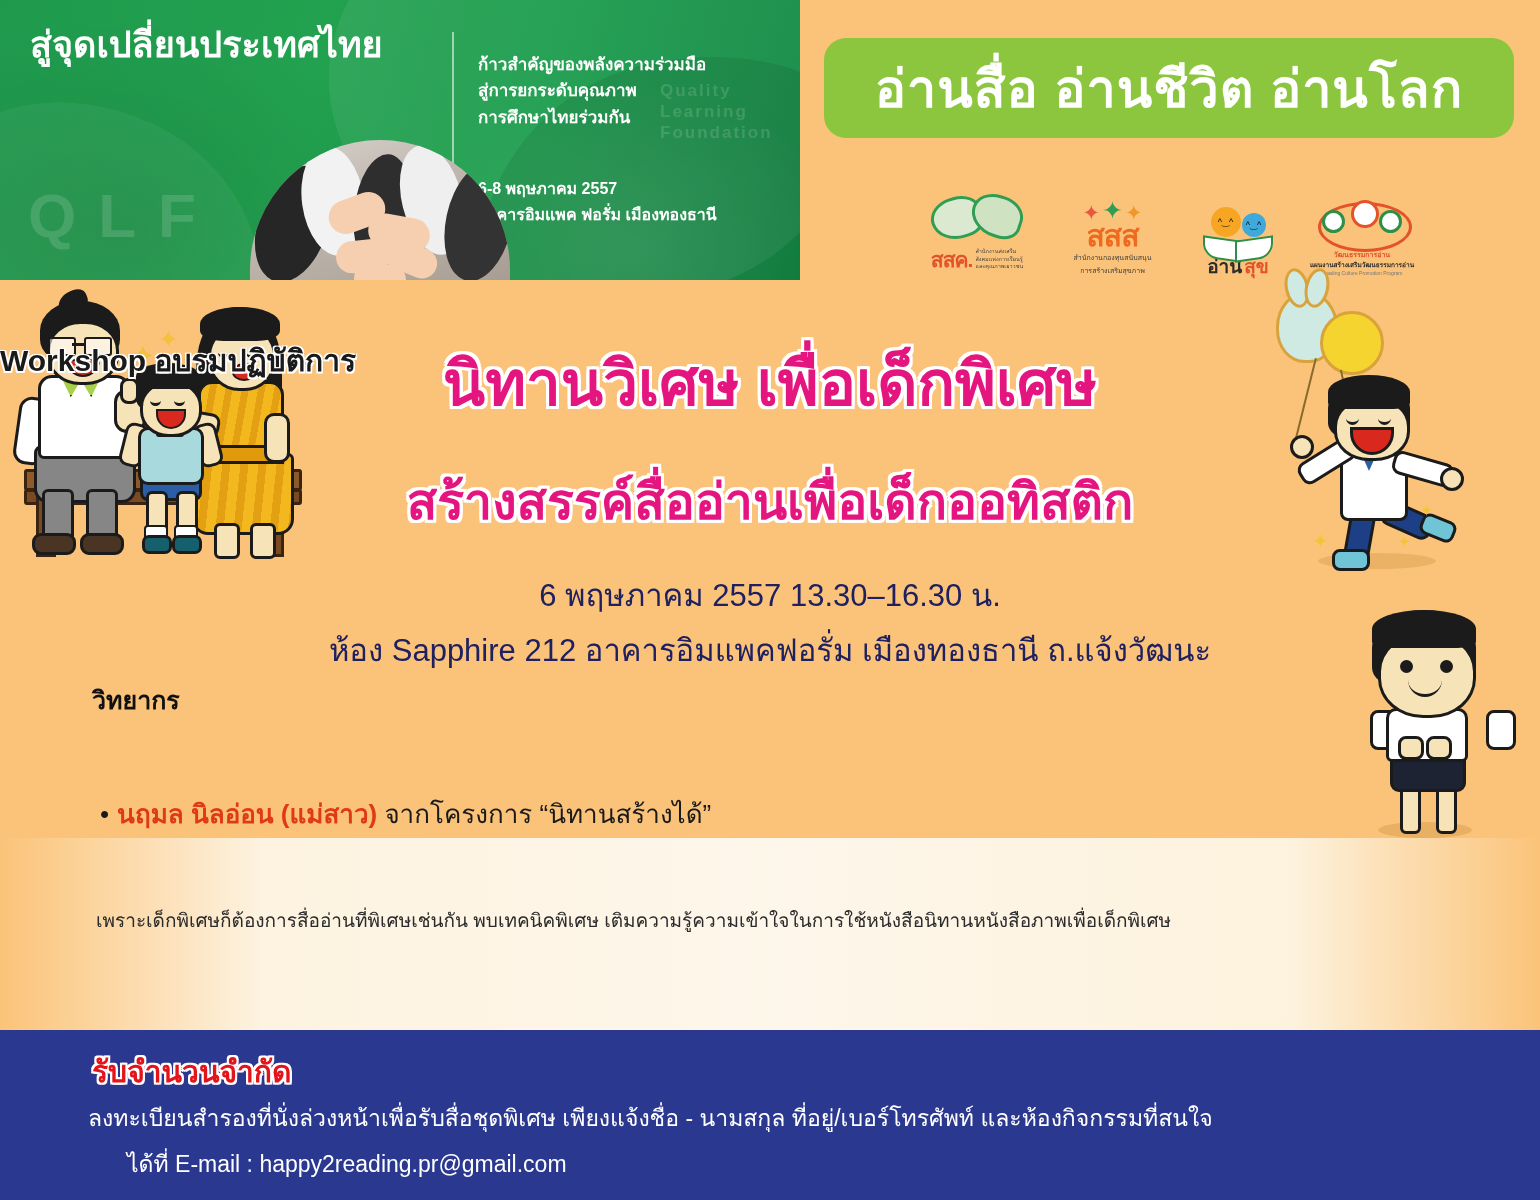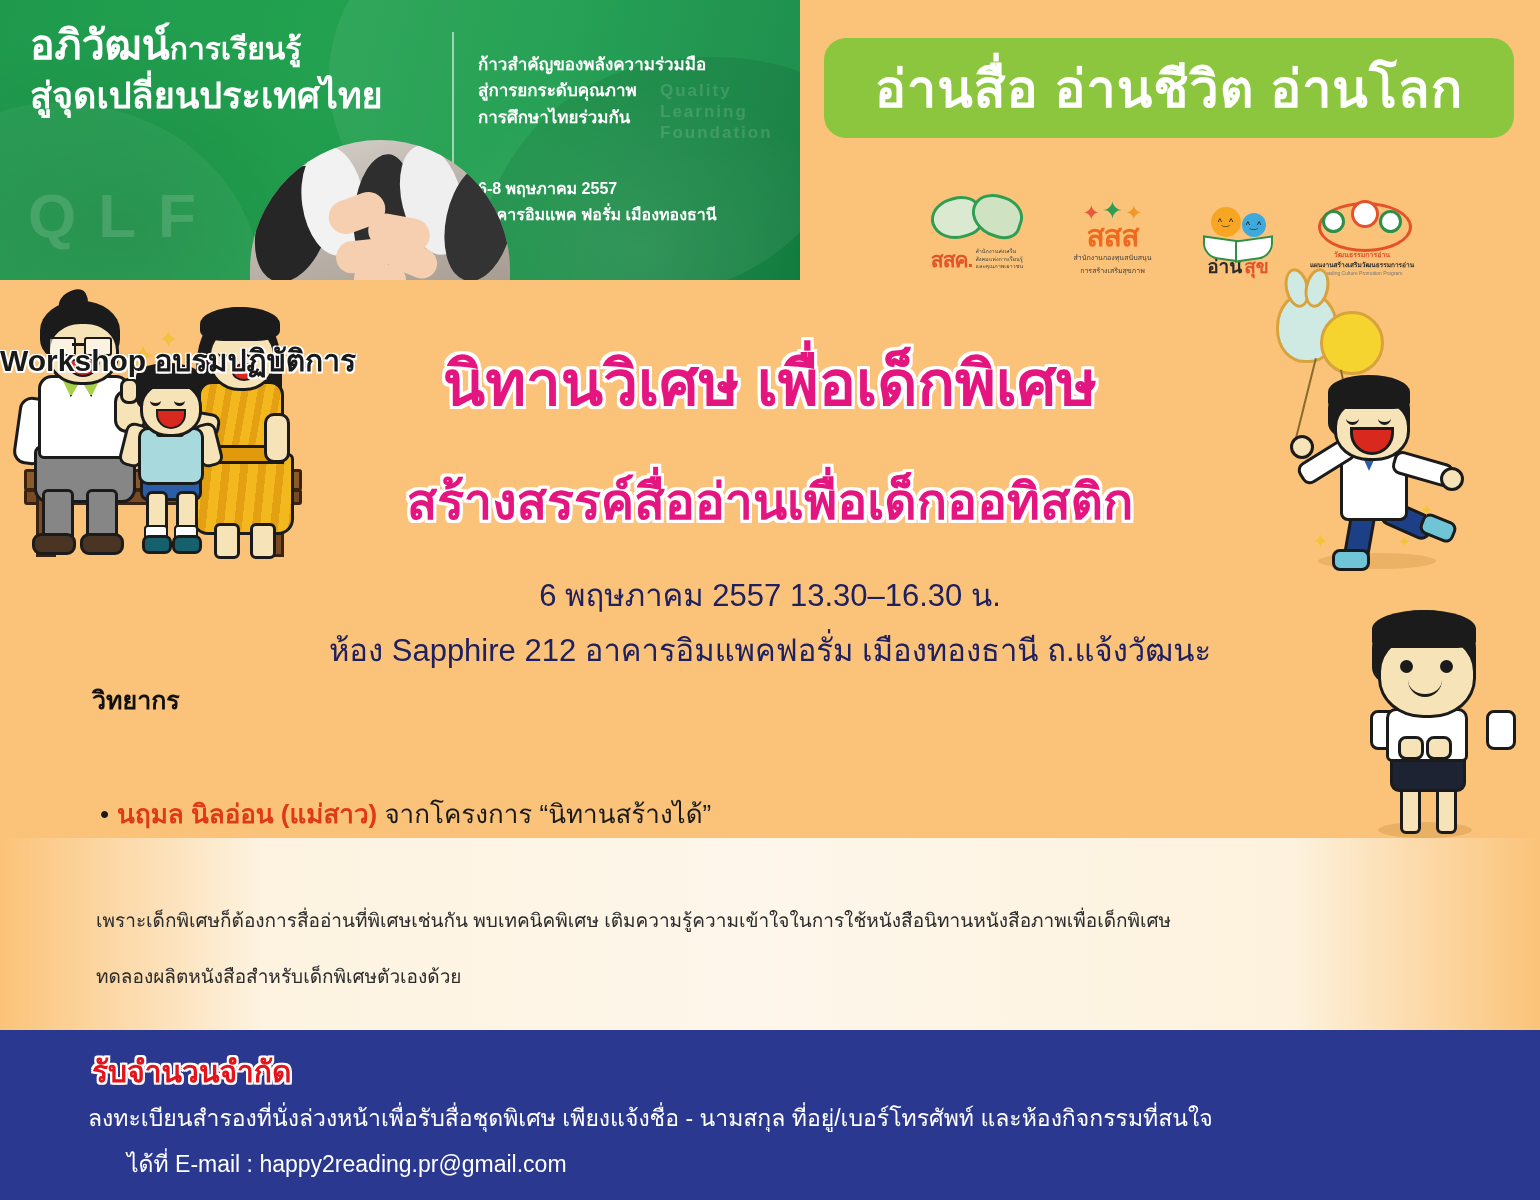--- a/index.html
+++ b/index.html
@@ -290,23 +290,20 @@
     <div class="green-banner">
       <div class="leaf l1"></div>
       <div class="leaf l2"></div>
       <div class="leaf l3"></div>
 
       <div class="wm qlf-big">QLF</div>
       <div class="wm qlf-sub">Quality<br>Learning<br>Foundation</div>
       <div class="wm qlf-r">Quality<br>Learning<br>Foundation</div>
 
       <div class="bn-title">
-        <div class="bn-t1">
-          <span>อภิวัฒน์</span><span class="small">การเรียนรู้</span>
-        </div>
         <div class="bn-t2">สู่จุดเปลี่ยนประเทศไทย</div>
       </div>
 
       <div class="bn-divider"></div>
 
       <div class="bn-sub">
         <div>ก้าวสำคัญของพลังความร่วมมือ</div>
         <div>สู่การยกระดับคุณภาพ</div>
         <div>การศึกษาไทยร่วมกัน</div>
       </div>
@@ -510,21 +507,20 @@
     <div class="venue">ห้อง Sapphire 212 อาคารอิมแพคฟอรั่ม เมืองทองธานี ถ.แจ้งวัฒนะ</div>
 
     <div class="spk-head">วิทยากร</div>
 
     <div class="spk spk2">
       <span class="bul">•</span><span class="nm">นฤมล นิลอ่อน (แม่สาว)</span> <span>จากโครงการ “นิทานสร้างได้”</span>
     </div>
 
     <div class="desc-panel">
       <div class="desc-line dl2">เพราะเด็กพิเศษก็ต้องการสื่ออ่านที่พิเศษเช่นกัน พบเทคนิคพิเศษ เติมความรู้ความเข้าใจในการใช้หนังสือนิทานหนังสือภาพเพื่อเด็กพิเศษ</div>
-      <div class="desc-line dl3">ทดลองผลิตหนังสือสำหรับเด็กพิเศษตัวเองด้วย</div>
     </div>
   </div>
 
   <div class="footer">
     <div class="reg-head">รับจำนวนจำกัด</div>
     <div class="reg-l1">ลงทะเบียนสำรองที่นั่งล่วงหน้าเพื่อรับสื่อชุดพิเศษ เพียงแจ้งชื่อ - นามสกุล ที่อยู่/เบอร์โทรศัพท์ และห้องกิจกรรมที่สนใจ</div>
     <div class="reg-l2">ได้ที่ E-mail : happy2reading.pr@gmail.com</div>
   </div>
 
 </div>

